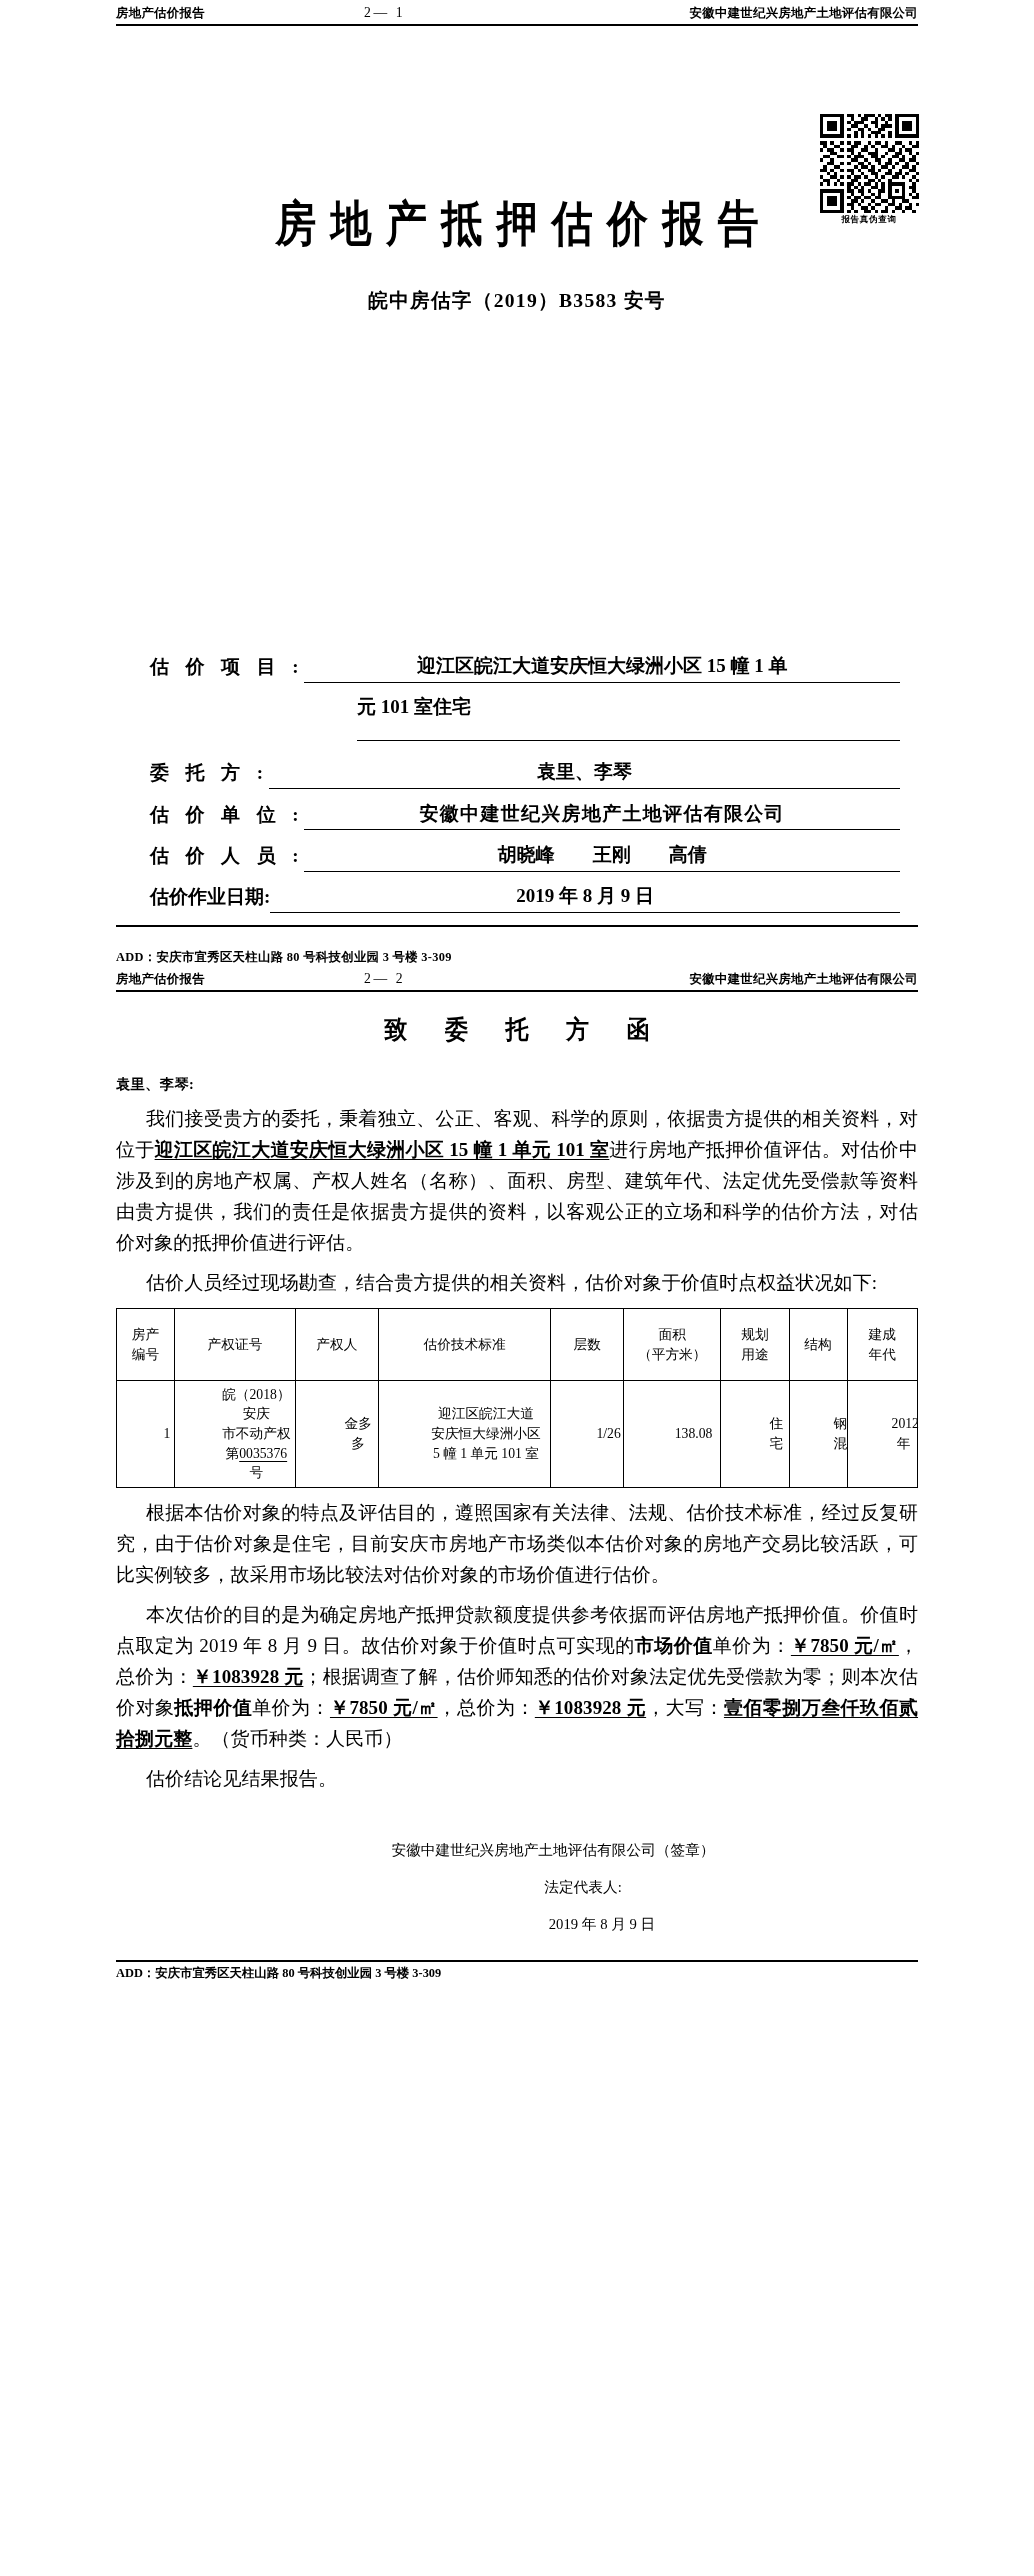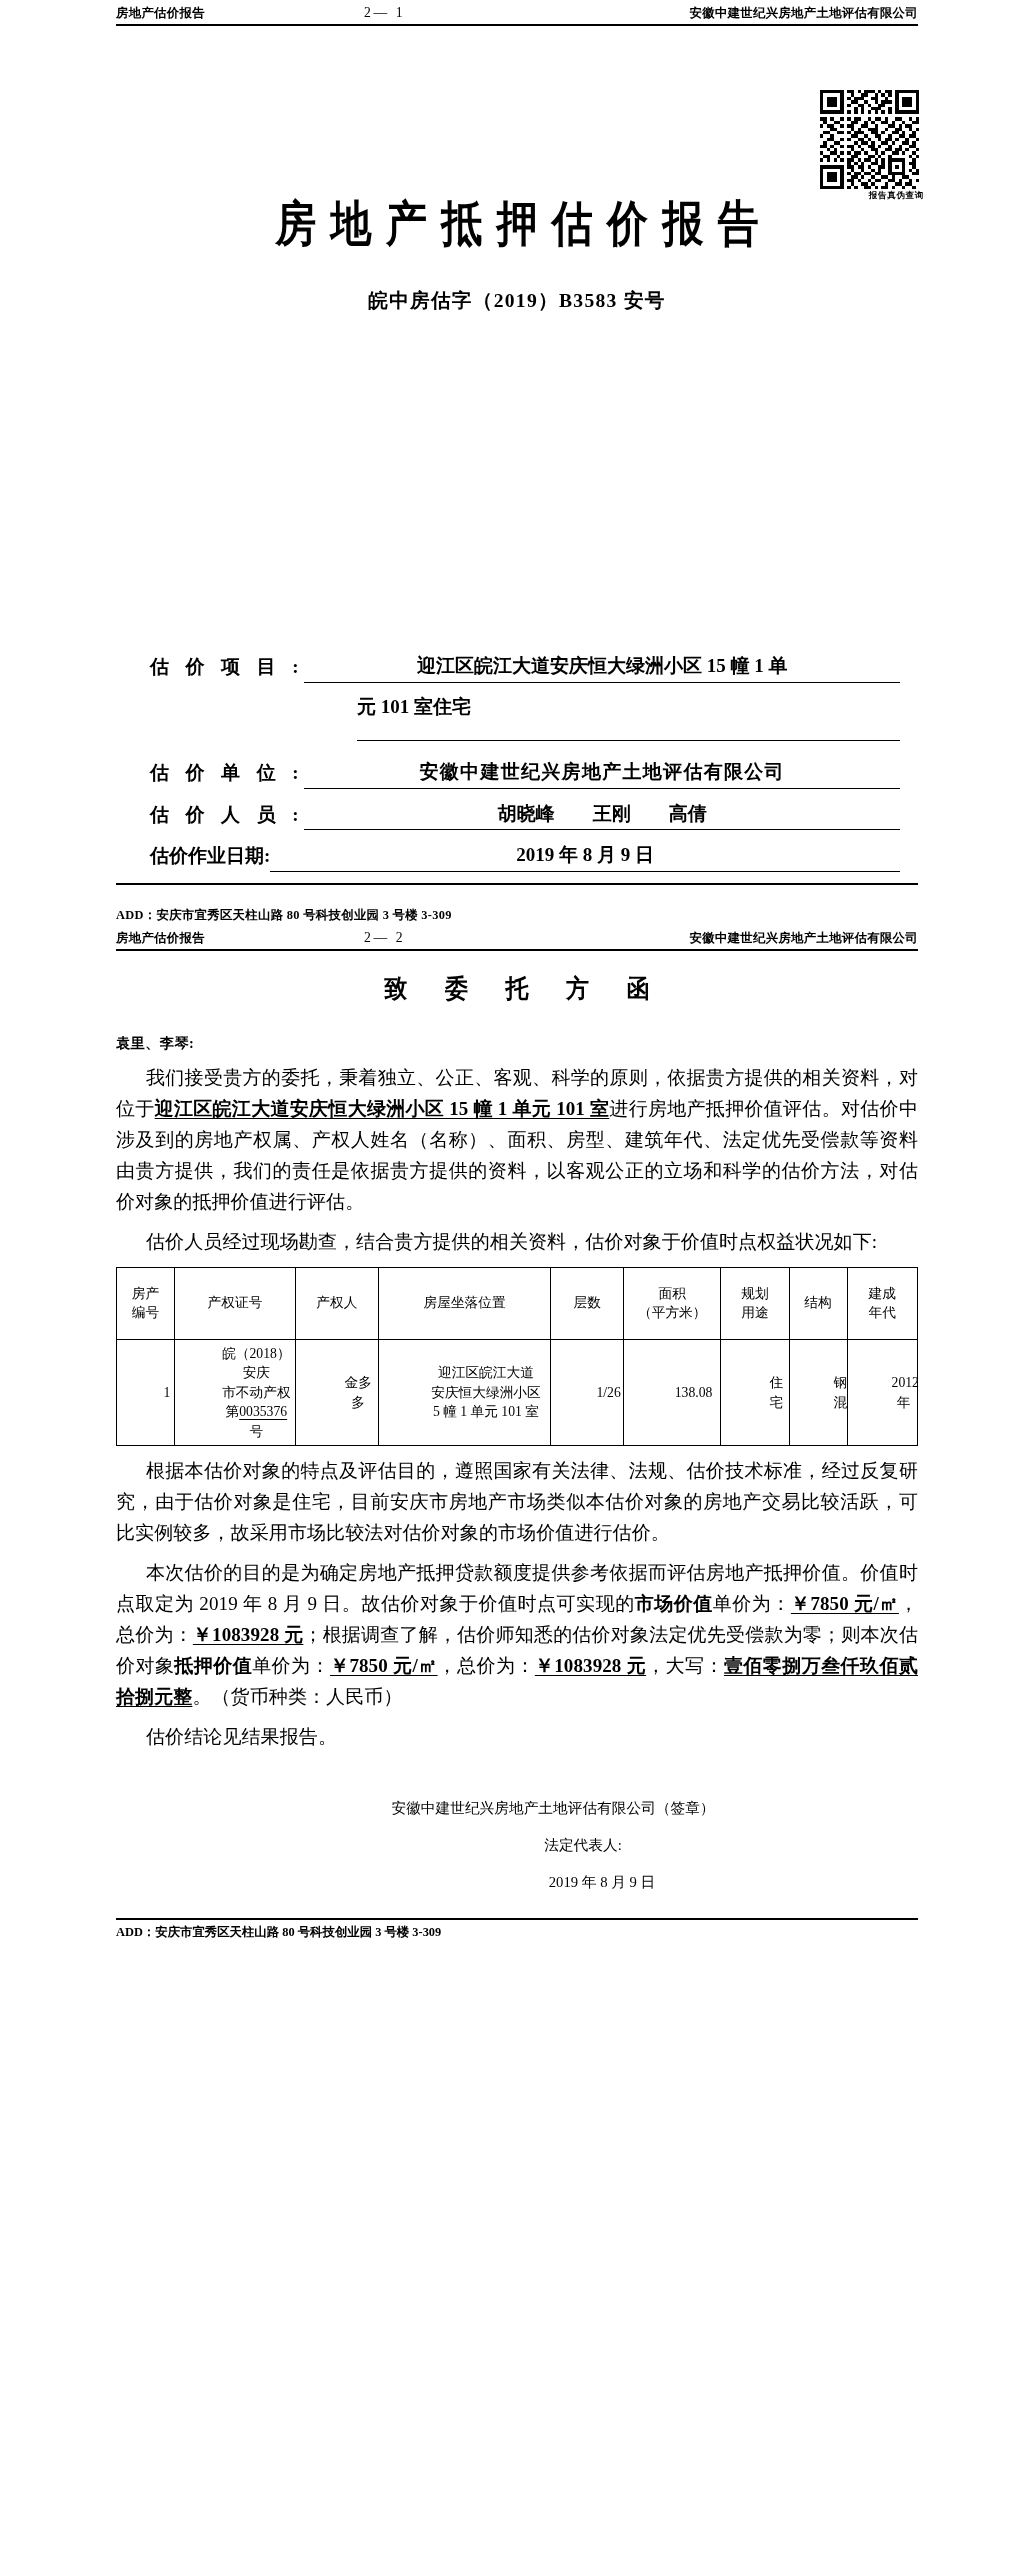--- a/index.html
+++ b/index.html
@@ -31,23 +31,23 @@
   .runhead .rh-right{flex:1;text-align:right;}
   .rule{
     border-bottom:2px solid #000;
     margin-top:2px;
   }
 
   
   .qr-wrap{
     position:absolute;
     right:110px;
-    top:90px;
+    top:114px;
     width:110px;
-    text-align:right;
+    text-align:center;
   }
   .qr-box{
     width:99px;height:99px;
     margin:0 auto;
     background:#fff;
   }
   .qr-cap{
     font-size:8.5px;
     font-weight:bold;
     letter-spacing:0.7px;
@@ -456,20 +456,24 @@
 
   <div class="fields">
 
     <div class="frow">
       <span class="flabel">估 价 项 目 :</span>
       <span class="fval">迎江区皖江大道安庆恒大绿洲小区 15 幢 1 单</span>
     </div>
     <div class="fval2">元 101 室住宅</div>
     <div class="spacer-sm"></div>
 
+    <div class="frow">
+      <span class="flabel">委 托 方 :</span>
+      <span class="fval">袁里、李琴</span>
+    </div>
 
     <div class="frow">
       <span class="flabel">估 价 单 位 :</span>
       <span class="fval loose">安徽中建世纪兴房地产土地评估有限公司</span>
     </div>
 
     <div class="frow">
       <span class="flabel">估 价 人 员 :</span>
       <span class="fval">胡晓峰　　王刚　　高倩</span>
     </div>
@@ -501,21 +505,21 @@
   <p class="body"><span>我们接受贵方的委托，秉着独立、公正、客观、科学的原则，依据贵方提供的相关资料，对位于</span><span class="ub">迎江区皖江大道安庆恒大绿洲小区 15 幢 1 单元 101 室</span><span>进行房地产抵押价值评估。对估价中涉及到的房地产权属、产权人姓名（名称）、面积、房型、建筑年代、法定优先受偿款等资料由贵方提供，我们的责任是依据贵方提供的资料，以客观公正的立场和科学的估价方法，对估价对象的抵押价值进行评估。</span></p>
 
   <p class="body">估价人员经过现场勘查，结合贵方提供的相关资料，估价对象于价值时点权益状况如下:</p>
 
   <table class="prop">
     <thead>
       <tr>
         <td class="col1"><span>房产</span><br><span>编号</span></td>
         <td class="col2">产权证号</td>
         <td class="col3">产权人</td>
-        <td class="col4">房屋坐落位置</td>
+        <td class="col4">估价技术标准</td>
         <td class="col5">层数</td>
         <td class="col6"><span>面积</span><br><span>（平方米）</span></td>
         <td class="col7"><span>规划</span><br><span>用途</span></td>
         <td class="col8">结构</td>
         <td class="col9"><span>建成</span><br><span>年代</span></td>
       </tr>
     </thead>
     <tbody>
       <tr>
         <td>1</td>

